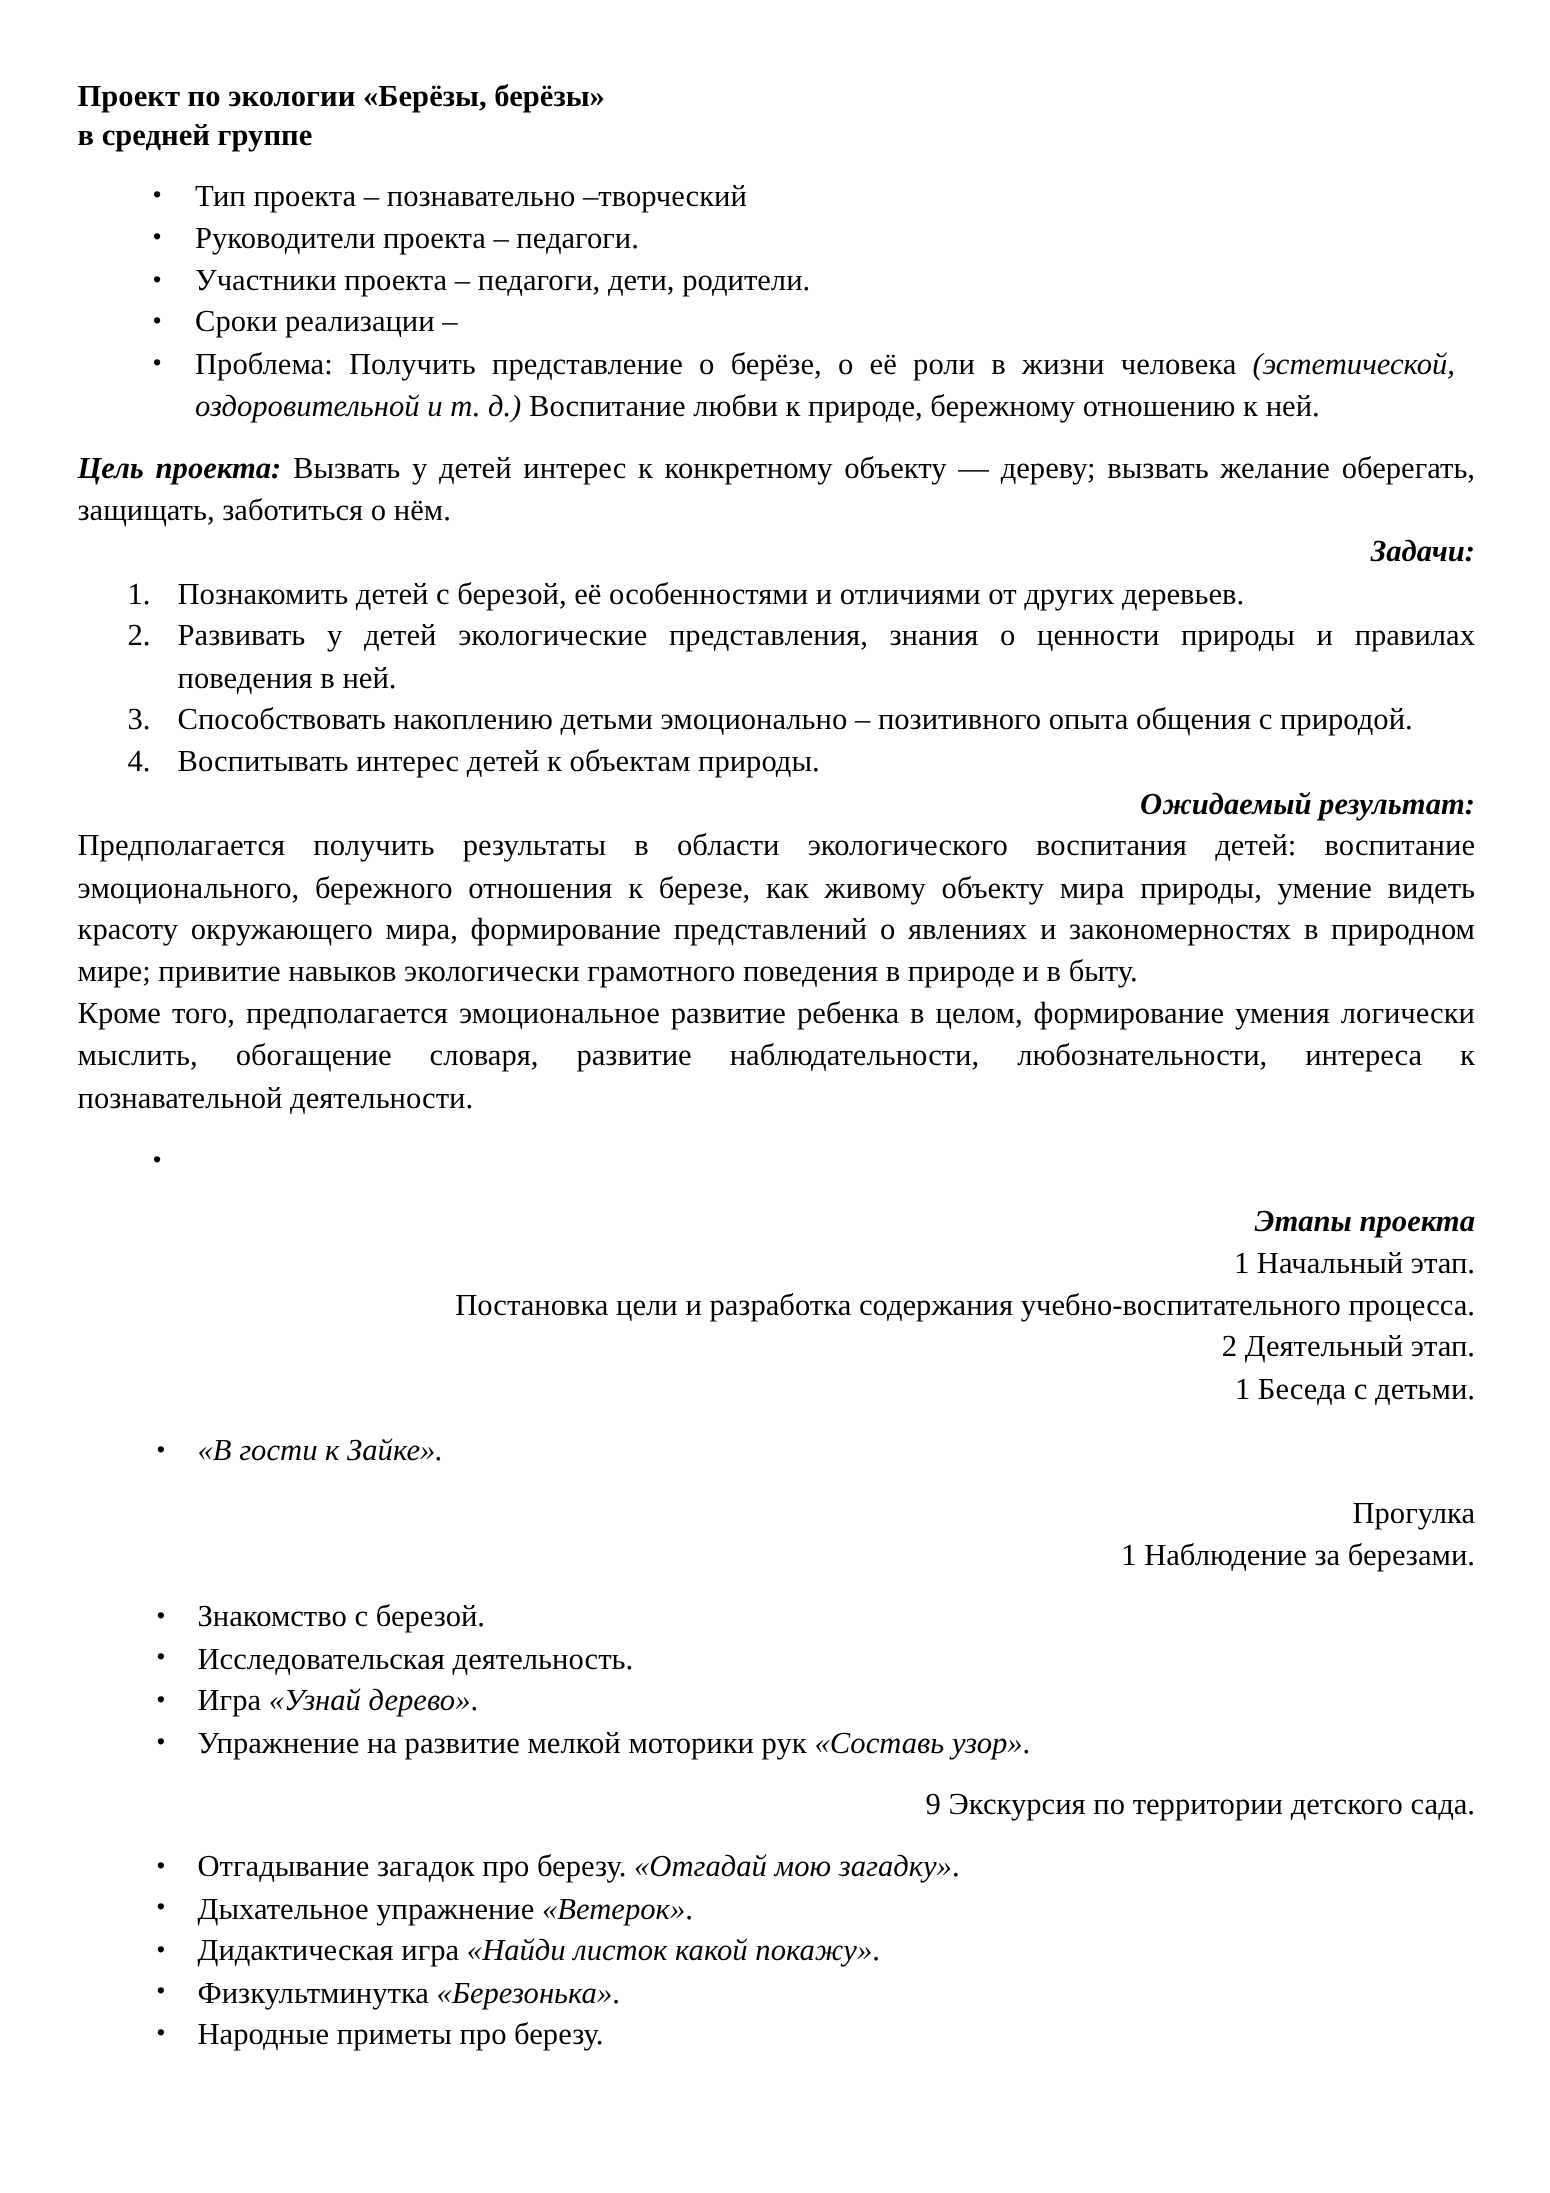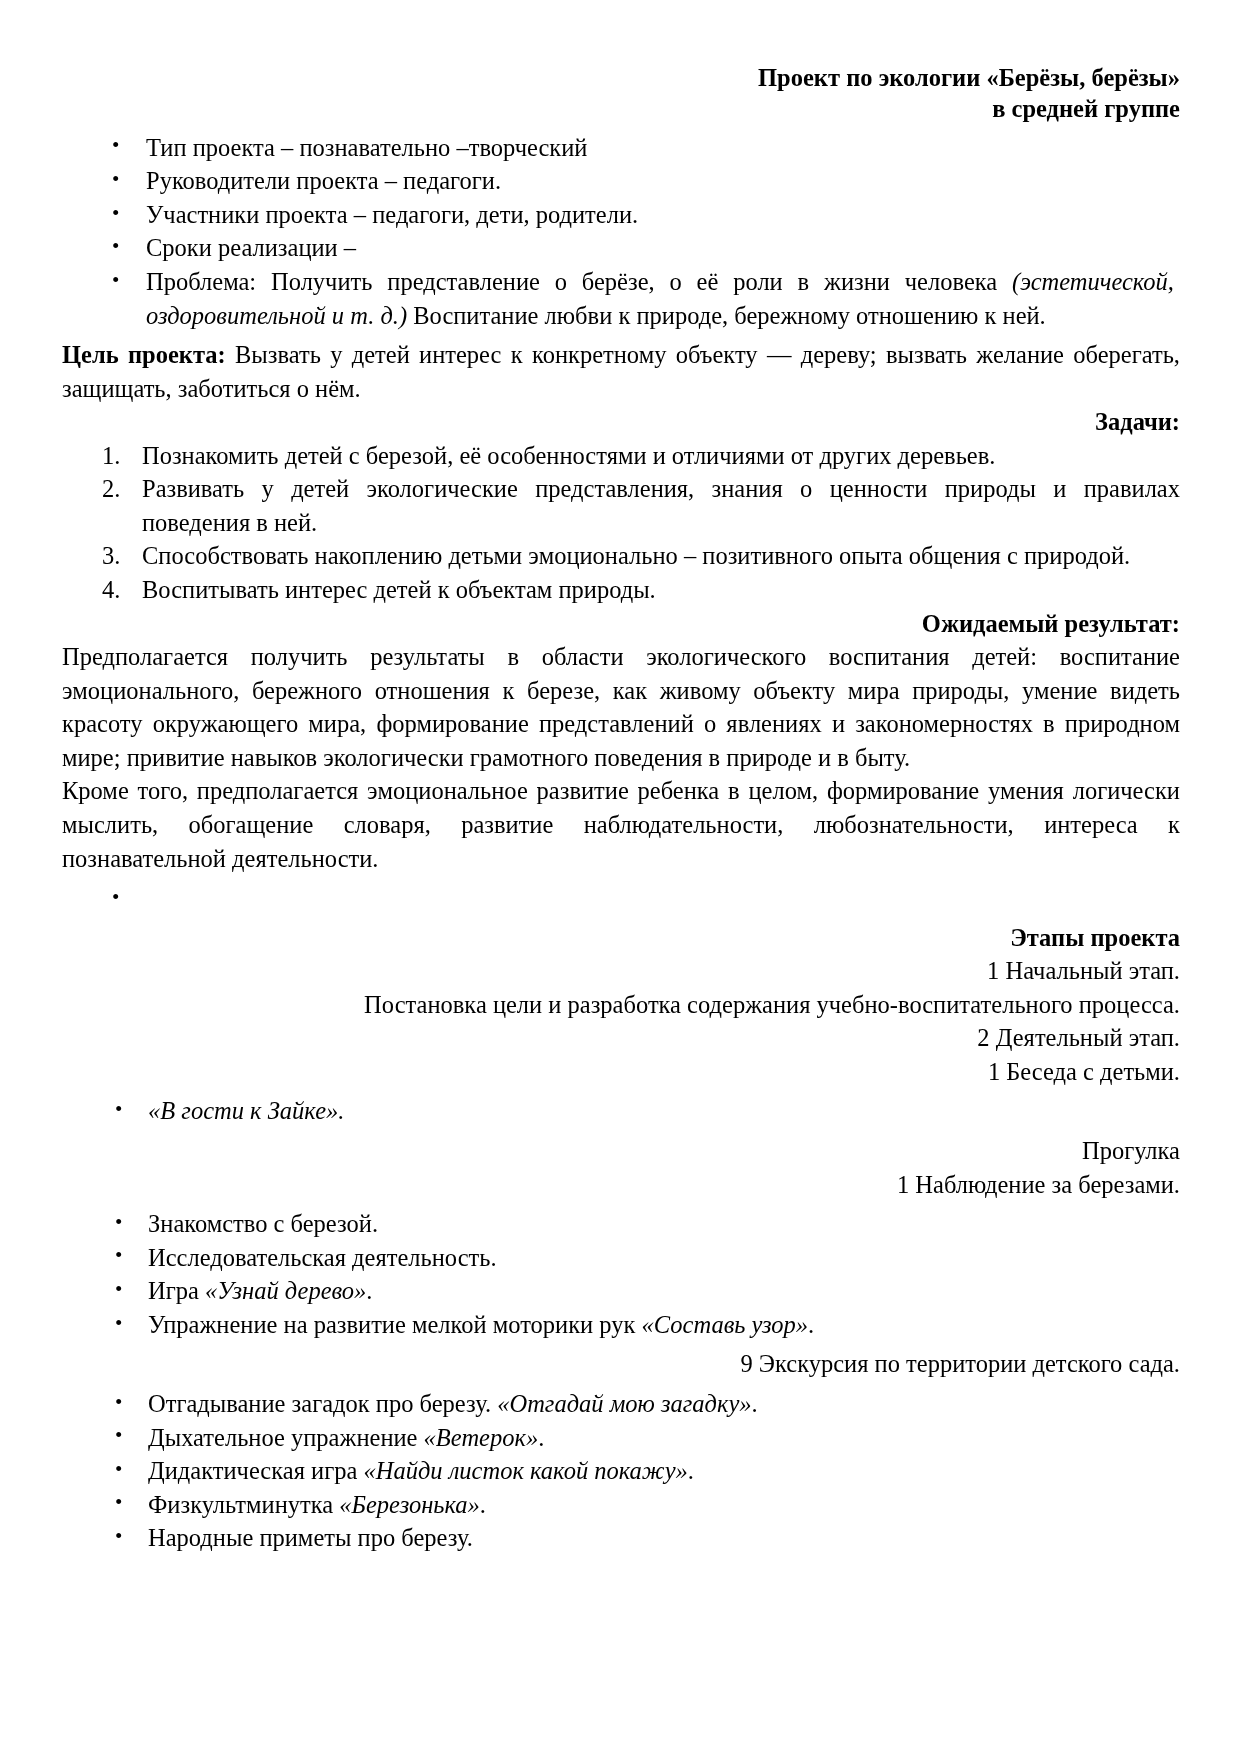--- a/index.html
+++ b/index.html
@@ -21,45 +21,45 @@
     padding: 62px 60px 40px 62px;
   }
   .doc {
     width: 1118px;
     font-size: 24.5px;
     line-height: 1.37;
   }
 
   
   .title {
-    text-align: right;
+    text-align: left;
     font-weight: bold;
     font-size: 24.5px;
     line-height: 1.28;
   }
   .title-line { display: block; }
 
   
   p.para {
     margin: 0;
     text-align: justify;
     text-justify: inter-word;
     hyphens: none;
   }
   p.left {
     margin: 0;
     text-align: right;
   }
-  .b { font-weight: bold; }
+  .b { font-weight: bold; font-style: italic; }
   .i { font-style: italic; }
   .bi { font-weight: normal; font-style: italic; }
 
   
   ul.bullets {
-    margin: 6px;
+    margin: 16px;
     padding: 0;
     list-style: none;
   }
   ul.bullets > li {
     position: relative;
     padding-left: 78px;
     text-align: justify;
     text-justify: inter-word;
     min-height: 1.37em;
   }

